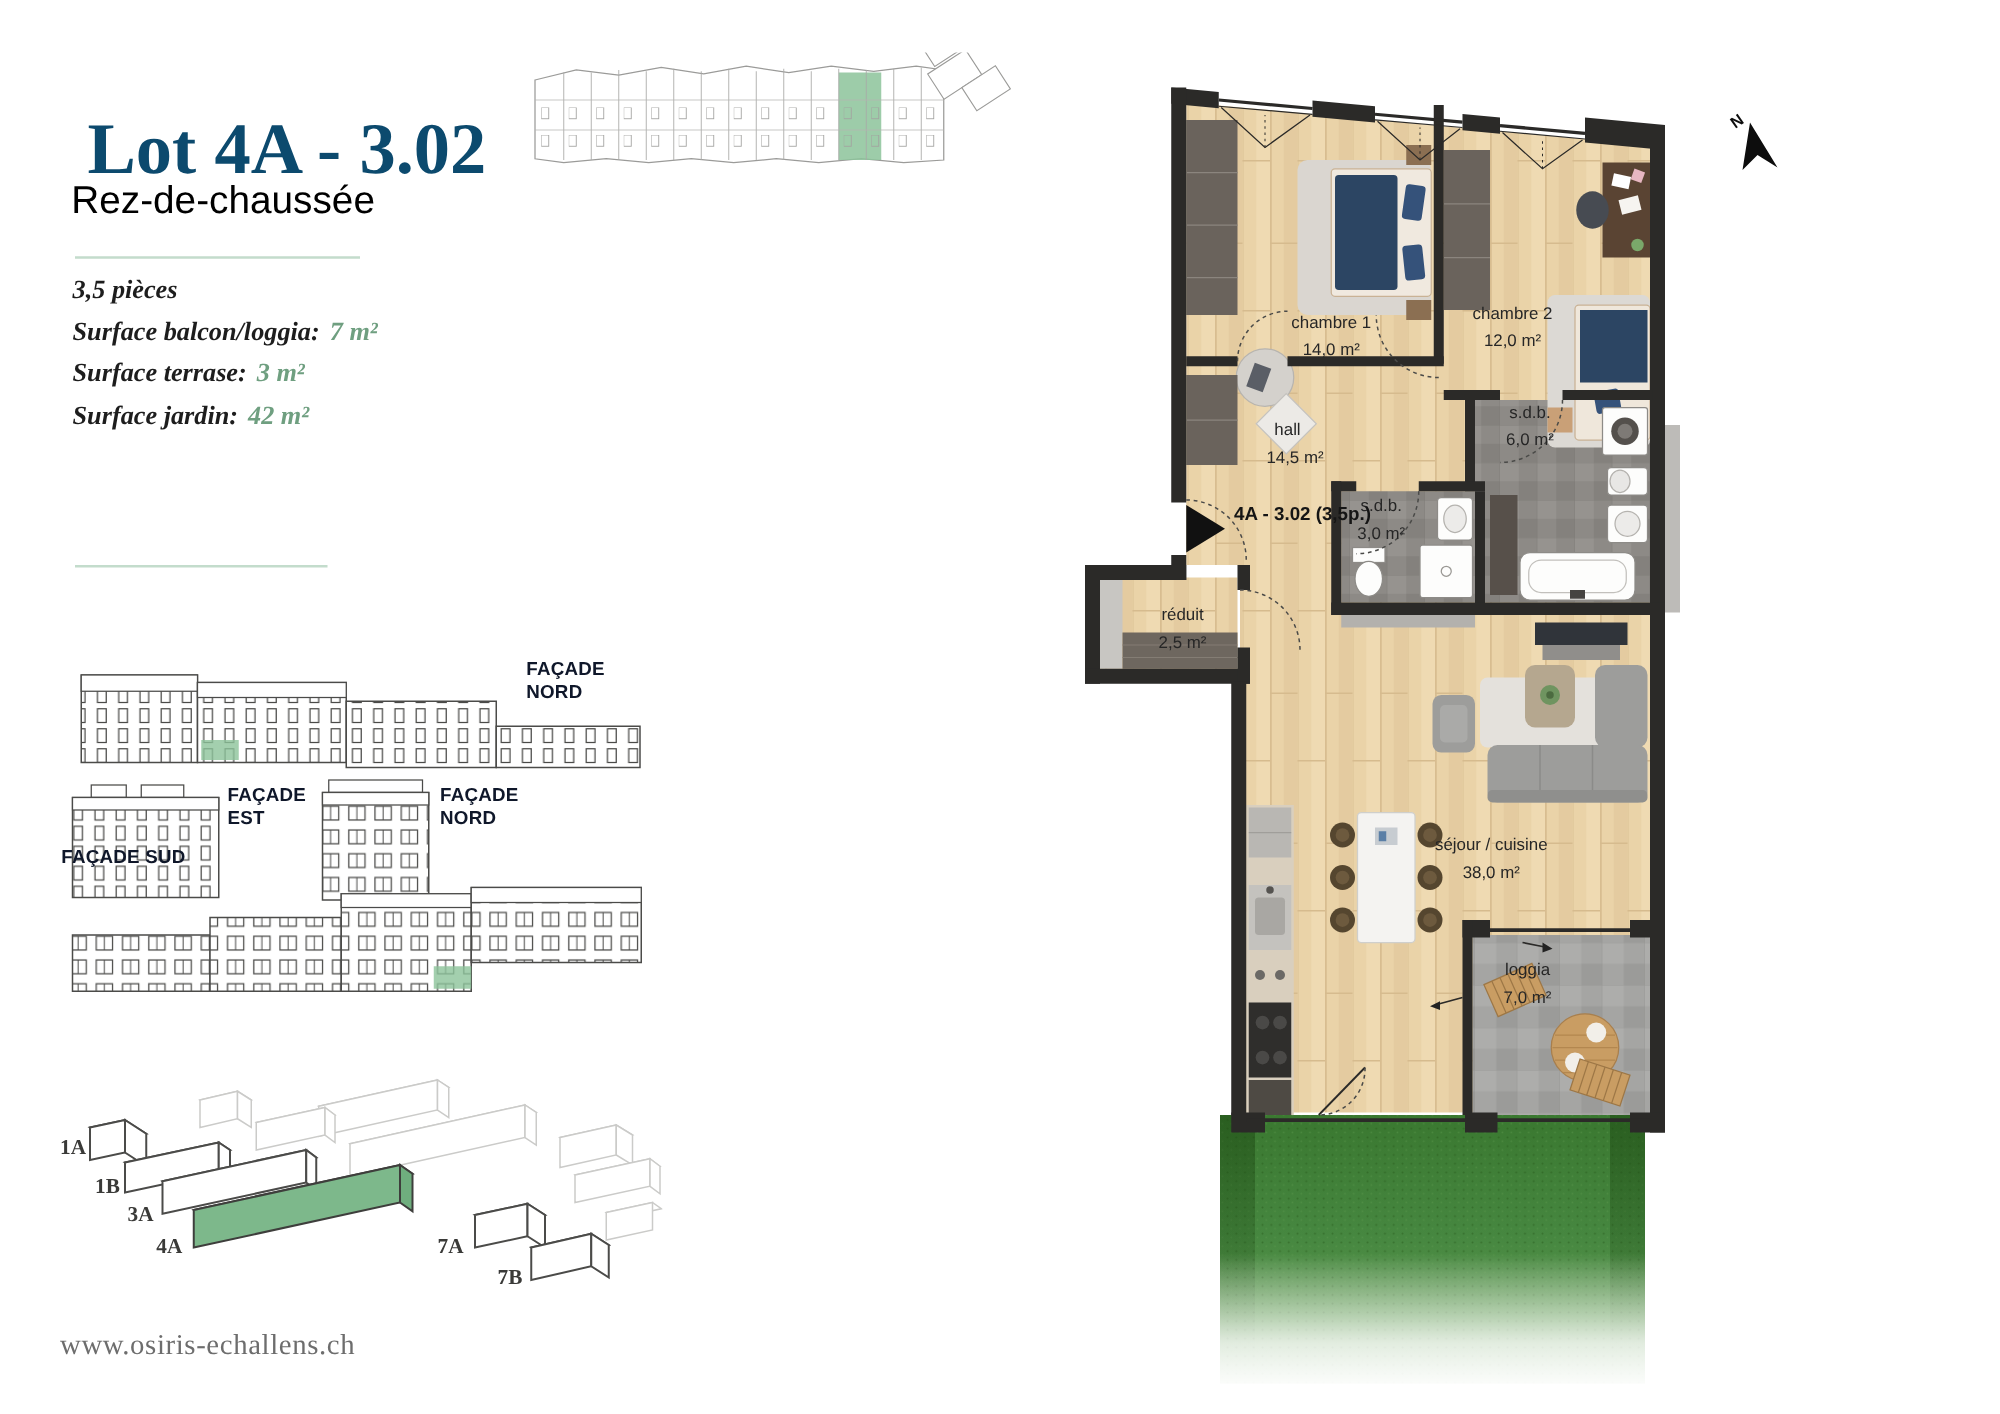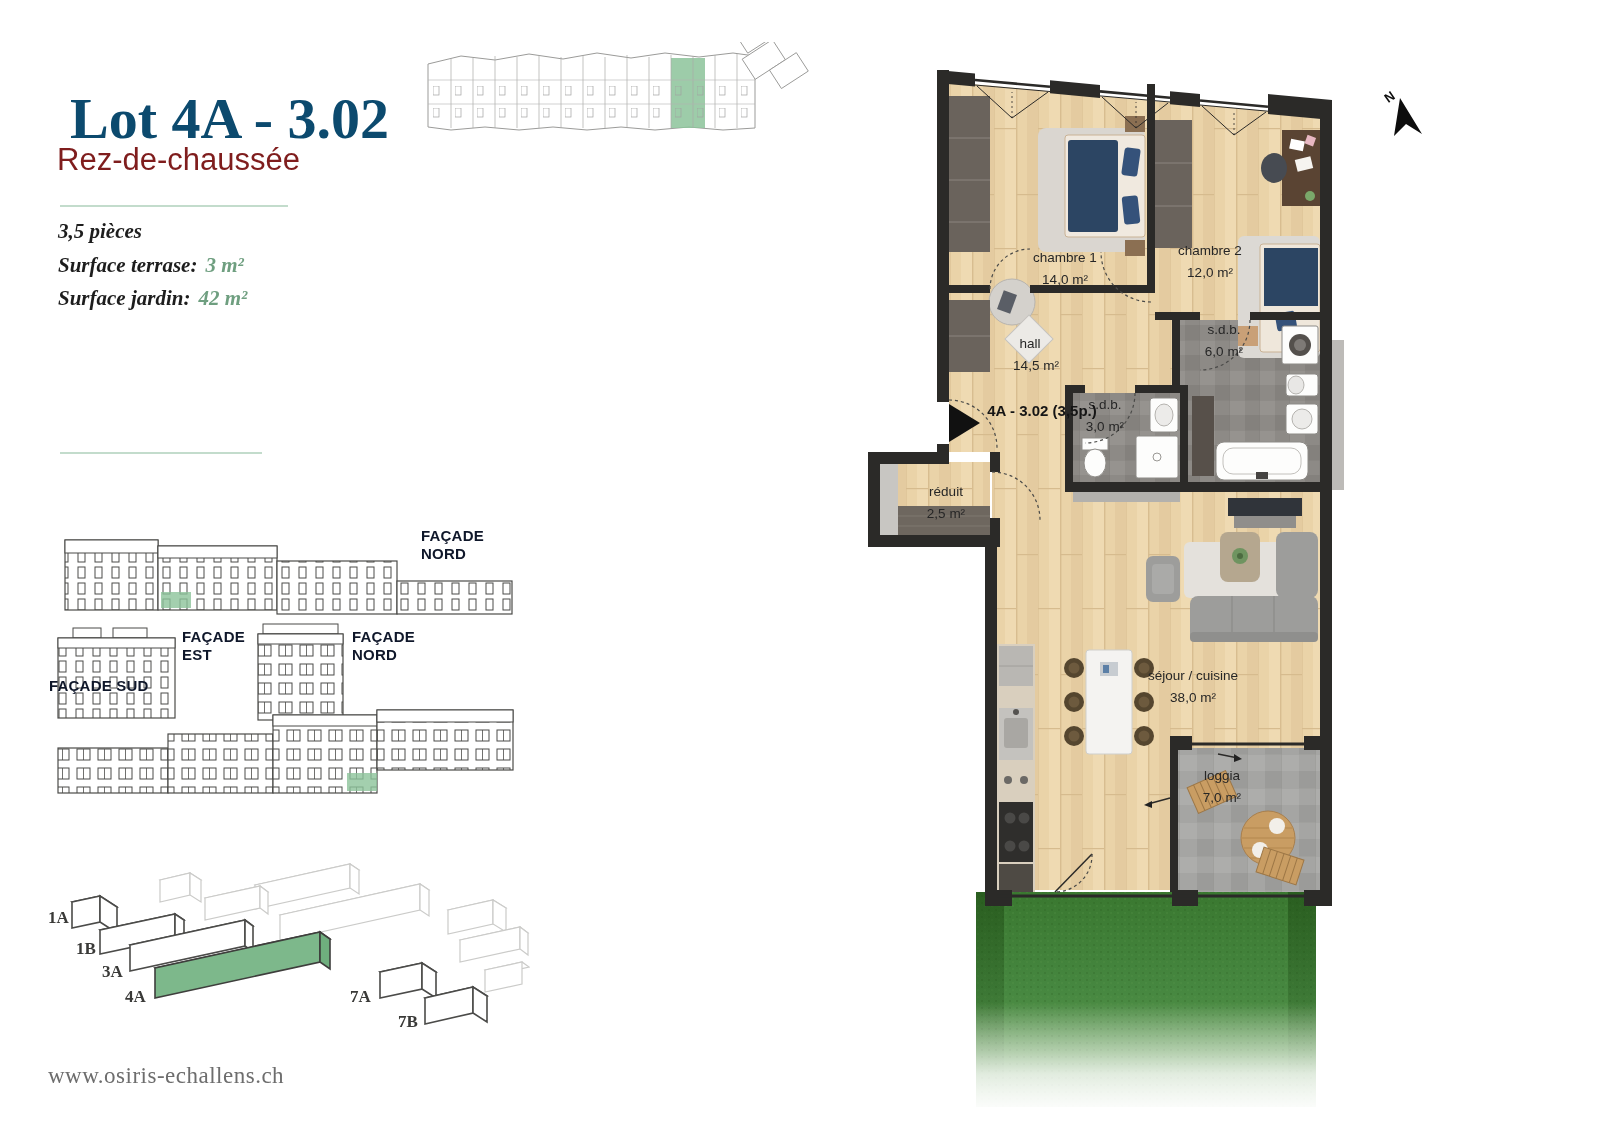--- a/index.html
+++ b/index.html
@@ -1,20 +1,20 @@
 <!DOCTYPE html>
 <html><head>
 <meta charset="utf-8">
 <style>
   html,body{margin:0;padding:0}
   body{width:1600px;height:1131px;background:#fff;position:relative;overflow:hidden;
        font-family:"Liberation Sans",sans-serif;}
   .abs{position:absolute}
   .title{left:70px;top:46px;font:700 58px "Liberation Serif",serif;color:#0c4a6e;letter-spacing:0}
-  .subtitle{left:57px;top:142px;font:400 31px "Liberation Sans",sans-serif;color:#7f1d1d}
+  .subtitle{left:57px;top:142px;font:400 31px "Liberation Sans",sans-serif;color:#000000}
   .sep{height:2px;background:#c3dccc}
   .sep1{left:60px;top:205px;width:228px}
   .sep2{left:60px;top:452px;width:202px}
   .details{left:58px;top:215px;font:italic 700 21px "Liberation Serif",serif;color:#1d1d1d}
   .drow{line-height:33.5px;white-space:nowrap}
   .dval{color:#6f9f80;margin-left:8px}
   .flabel{font:600 15px "Liberation Sans",sans-serif;color:#0f172a;letter-spacing:.2px;line-height:18px}
   .url{left:48px;top:1063px;font:400 23px "Liberation Serif",serif;color:#6d6d6d;letter-spacing:.5px}
   svg{display:block}
   .w{fill:#2b2a28}
@@ -30,20 +30,21 @@
 </head>
 <body>
 
 <h1 class="abs title">Lot 4A - 3.02</h1>
 <div class="abs subtitle">Rez-de-chaussée</div>
 
 <div class="abs sep sep1"></div>
 
 <div class="abs details">
   <div class="drow">3,5 pièces</div>
+  <div class="drow"><span>Surface balcon/loggia:</span><span class="dval">7 m²</span></div>
   <div class="drow"><span>Surface terrase:</span><span class="dval">3 m²</span></div>
   <div class="drow"><span>Surface jardin:</span><span class="dval">42 m²</span></div>
 </div>
 
 <div class="abs sep sep2"></div>
 
 <svg class="abs" style="left:423px;top:42px" width="400" height="100" viewBox="0 0 400 100">
   <defs>
     <symbol id="ku">
         <rect width="6" height="9" fill="none" stroke="#a2a2a0" stroke-width=".7"></rect>

